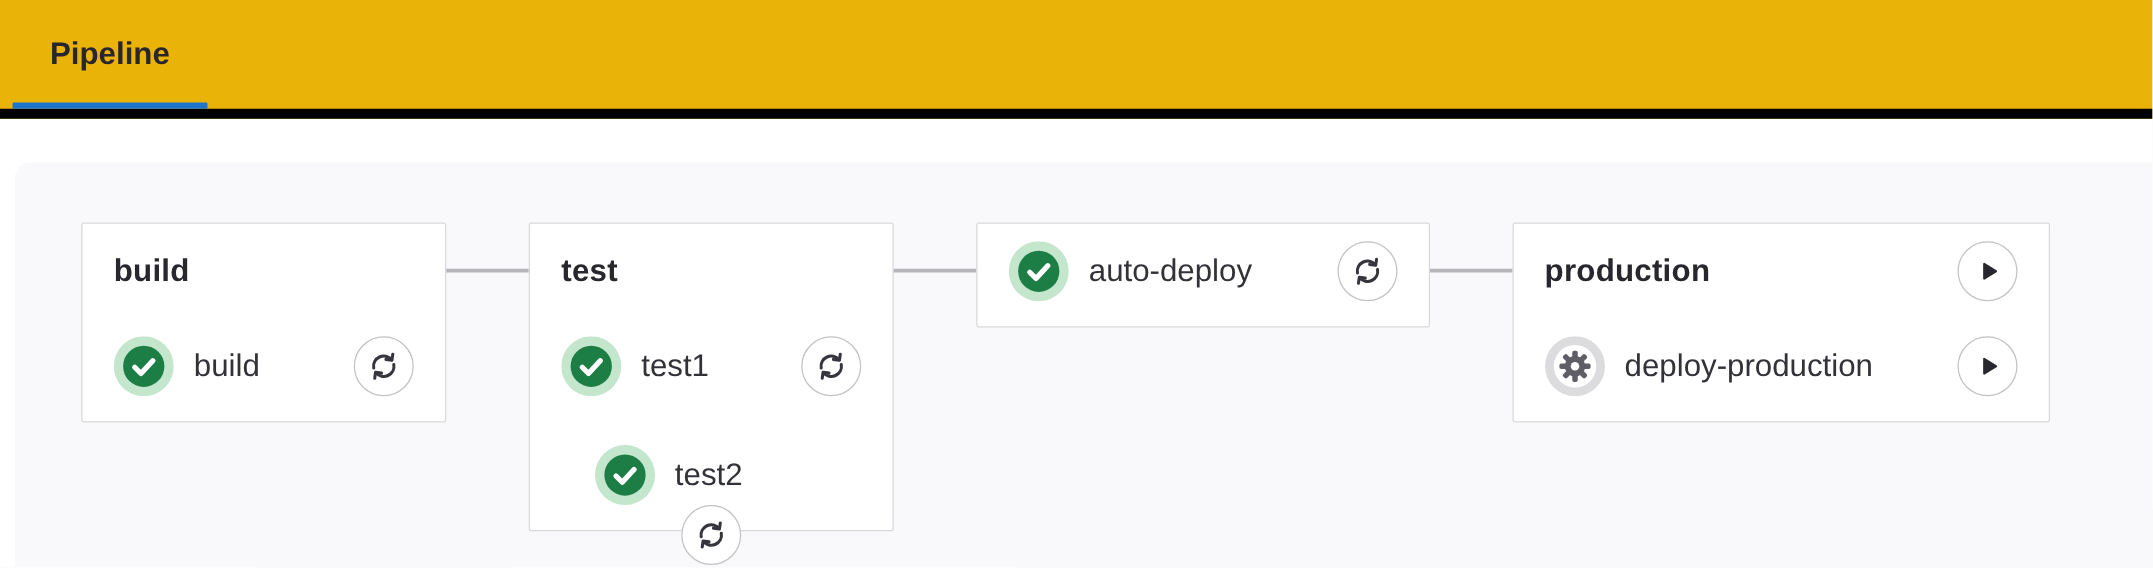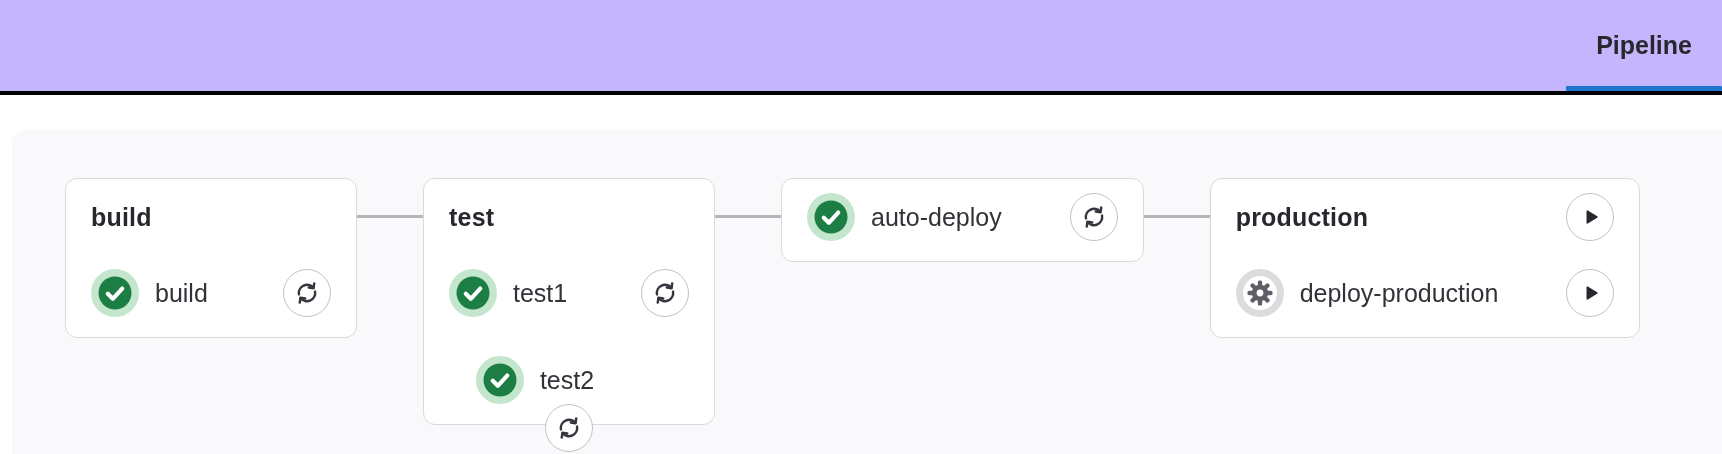--- a/index.html
+++ b/index.html
@@ -8,24 +8,23 @@
     background:#ffffff;
     font-family:"Liberation Sans","DejaVu Sans",sans-serif;
     color:#333238;
     -webkit-font-smoothing:antialiased;
   }
 
   
   .tabbar {
     display:flex; align-items:stretch;
     height:95px; box-sizing:border-box;
-    border-bottom:4px solid #000000;
+    border-bottom:8px solid #000000;
     padding-left:10px;
-    background:#c4b5fd;
-    justify-content:flex-end;
+    background:#eab308;
   }
   .tab {
     position:relative;
     display:flex; align-items:center; gap:10px;
     padding:0 30px;
     font-size:25px; color:#42414d;
     cursor:pointer; user-select:none;
   }
   .tab.active .tab-label { font-weight:700; color:#28272d; }
   .tab-underline {
@@ -49,21 +48,21 @@
     width:1710px; height:324px; box-sizing:border-box;
     background:#f9f9fb;
     border-radius:12px 0 0 0;
     padding:48px 0 0 53px;
   }
   .stages { display:flex; align-items:flex-start; }
 
   .stage {
     background:#ffffff;
     border:1.5px solid #d9d9dc;
-    border-radius:12px;
+    border-radius:2px;
     padding:14px 25px 20px;
     min-width:292px; box-sizing:border-box;
     flex:none;
   }
   .connector {
     flex:none; width:66px; height:3px;
     margin-top:37px;
     background:#b5b5ba;
   }
 

